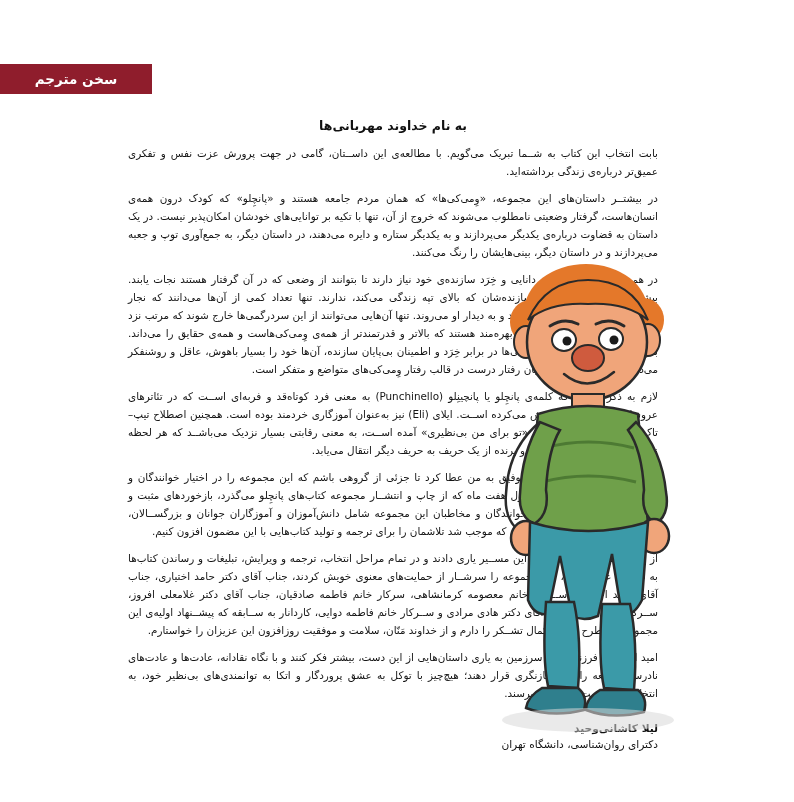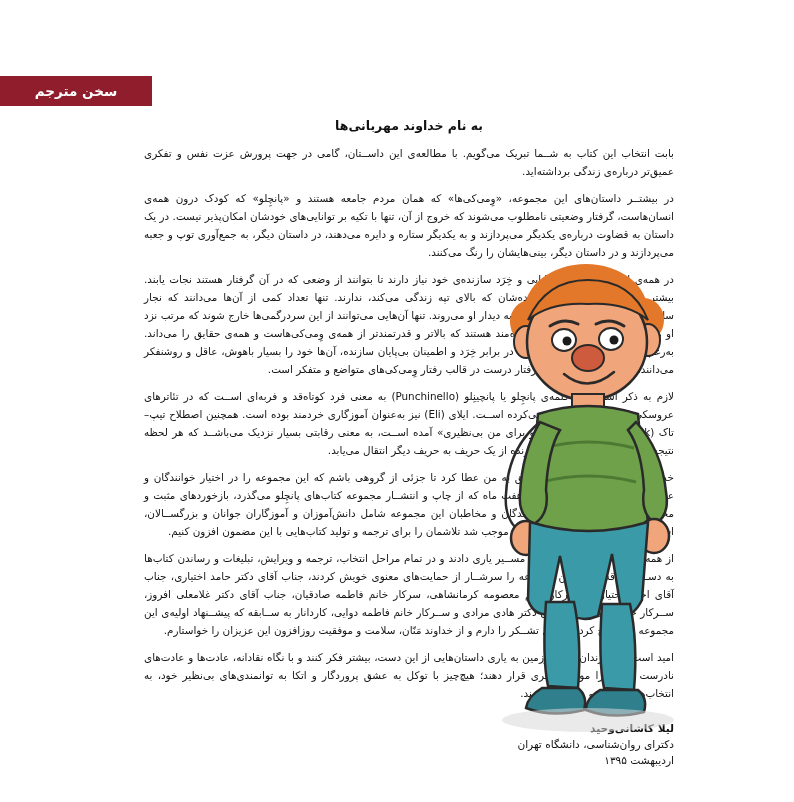--- a/index.html
+++ b/index.html
@@ -18,42 +18,42 @@
 
   .page {
     position: absolute;
     inset: 0;
     background: #ffffff;
   }
 
   
   .ribbon {
     position: absolute;
-    top: 76px;
+    top: 64px;
     left: 0;
     width: 152px;
     height: 30px;
     background: #8f1d2c;
     display: flex;
     align-items: center;
     justify-content: center;
   }
   .ribbon-text {
     color: #ffffff;
     font-size: 13.5px;
     font-weight: bold;
     letter-spacing: 0.2px;
     direction: rtl;
   }
 
   
   .content {
     position: absolute;
     top: 118px;
-    right: 120px;
+    right: 136px;
     width: 530px;
     direction: rtl;
     text-align: justify;
   }
 
   .doc-title {
     text-align: center;
     font-size: 12.5px;
     font-weight: bold;
     margin: 0 0 11px 0;
@@ -120,21 +120,20 @@
     <p class="para">در بیشتــر داستان‌های این مجموعه، «وِمی‌کی‌ها» که همان مردم جامعه هستند و «پانچِلو» که کودک درون همه‌ی انسان‌هاست، گرفتار وضعیتی نامطلوب می‌شوند که خروج از آن، تنها با تکیه بر توانایی‌های خودشان امکان‌پذیر نیست. در یک داستان به قضاوت درباره‌ی یکدیگر می‌پردازند و به یکدیگر ستاره و دایره می‌دهند، در داستان دیگر، به جمع‌آوری توپ و جعبه می‌پردازند و در داستان دیگر، بینی‌هایشان را رنگ می‌کنند.</p>
     <p class="para">در همه‌ی این موقعیت‌ها به دانایی و خِرَد سازنده‌ی خود نیاز دارند تا بتوانند از وضعی که در آن گرفتار هستند نجات یابند. بیشتر وِمی‌کی‌ها توجهی به سازنده‌شان که بالای تپه زندگی می‌کند، ندارند. تنها تعداد کمی از آن‌ها می‌دانند که نجار سازنده‌شان بالای تپه زندگی می‌کند و به دیدار او می‌روند. تنها آن‌هایی می‌توانند از این سردرگمی‌ها خارج شوند که مرتب نزد او می‌روند و از دیدگاه‌های کسی بهره‌مند هستند که بالاتر و قدرتمندتر از همه‌ی وِمی‌کی‌هاست و همه‌ی حقایق را می‌داند. به‌رغم کوته‌نظری و نادانی وِمی‌کی‌ها در برابر خِرَد و اطمینان بی‌پایان سازنده، آن‌ها خود را بسیار باهوش، عاقل و روشنفکر می‌دانند. اما هدف نویسنده بیان رفتار درست در قالب رفتار وِمی‌کی‌های متواضع و متفکر است.</p>
     <p class="para">لازم به ذکر اســت که کلمه‌ی پانچِلو یا پانچینِلو (Punchinello) به معنی فرد کوتاه‌قد و فربه‌ای اســت که در تئاترهای عروسکی ایتالیایی ایفای نقش می‌کرده اســت. ایلای (Eli) نیز به‌عنوان آموزگاری خردمند بوده است. همچنین اصطلاح تیپ–تاک (Nip-Tuck) که در کتاب «تو برای من بی‌نظیری» آمده اســت، به معنی رقابتی بسیار نزدیک می‌باشــد که هر لحظه نتیجه‌ی آن تغییر می‌کند و مقام و برنده از یک حریف به حریف دیگر انتقال می‌یابد.</p>
     <p class="para">خداوند مَنّان را شکرگزارم که توفیق به من عطا کرد تا جزئی از گروهی باشم که این مجموعه را در اختیار خوانندگان و علاقه‌مندان قرار می‌دهد. در طول هفت ماه که از چاپ و انتشــار مجموعه کتاب‌های پانچِلو می‌گذرد، بازخوردهای مثبت و محبت‌آمیز از اقشــار مختلف خوانندگان و مخاطبان این مجموعه شامل دانش‌آموزان و آموزگاران جوانان و بزرگســالان، اساتید دانشگاه و … دریافت کردیم که موجب شد تلاشمان را برای ترجمه و تولید کتاب‌هایی با این مضمون افزون کنیم.</p>
     <p class="para">از همه‌ی کســانی که ما را در این مســیر یاری دادند و در تمام مراحل انتخاب، ترجمه و ویرایش، تبلیغات و رساندن کتاب‌ها به دســت علاقه‌مندان، این مجموعه را سرشــار از حمایت‌های معنوی خویش کردند، جناب آقای دکتر حامد اختیاری، جناب آقای احمد اختیاری، ســرکار خانم معصومه کرمانشاهی، سرکار خانم فاطمه صادقیان، جناب آقای دکتر غلامعلی افروز، ســرکار خانم گیتی عامِنه، آقای دکتر هادی مرادی و ســرکار خانم فاطمه دوایی، کاردانار به ســابقه که پیشــنهاد اولیه‌ی این مجموعه را مطرح کردند، کمال تشــکر را دارم و از خداوند مَنّان، سلامت و موفقیت روزافزون این عزیزان را خواستارم.</p>
     <p class="para">امید است که فرزندان این سرزمین به یاری داستان‌هایی از این دست، بیشتر فکر کنند و با نگاه نقادانه، عادت‌ها و عادت‌های نادرست جامعه را مورد بازنگری قرار دهند؛ هیچ‌چیز با توکل به عشق پروردگار و اتکا به توانمندی‌های بی‌نظیر خود، به انتخاب‌های درست و مناسبی برسند.</p>
 
     <div class="signature">
       <div>لیلا کاشانی‌وحید</div>
       <div class="sub">دکترای روان‌شناسی، دانشگاه تهران</div>
-      <div class="sub">اردیبهشت ۱۳۹۵</div>
     </div>
   </div>
 
   <div class="illustration">
     <svg width="240" height="510" viewBox="0 0 240 510" xmlns="http://www.w3.org/2000/svg">
 
       <ellipse cx="118" cy="62" rx="62" ry="48" fill="#e4782a"></ellipse>
       <ellipse cx="62" cy="72" rx="20" ry="22" fill="#e4782a"></ellipse>
       <ellipse cx="176" cy="70" rx="20" ry="22" fill="#e4782a"></ellipse>
 

